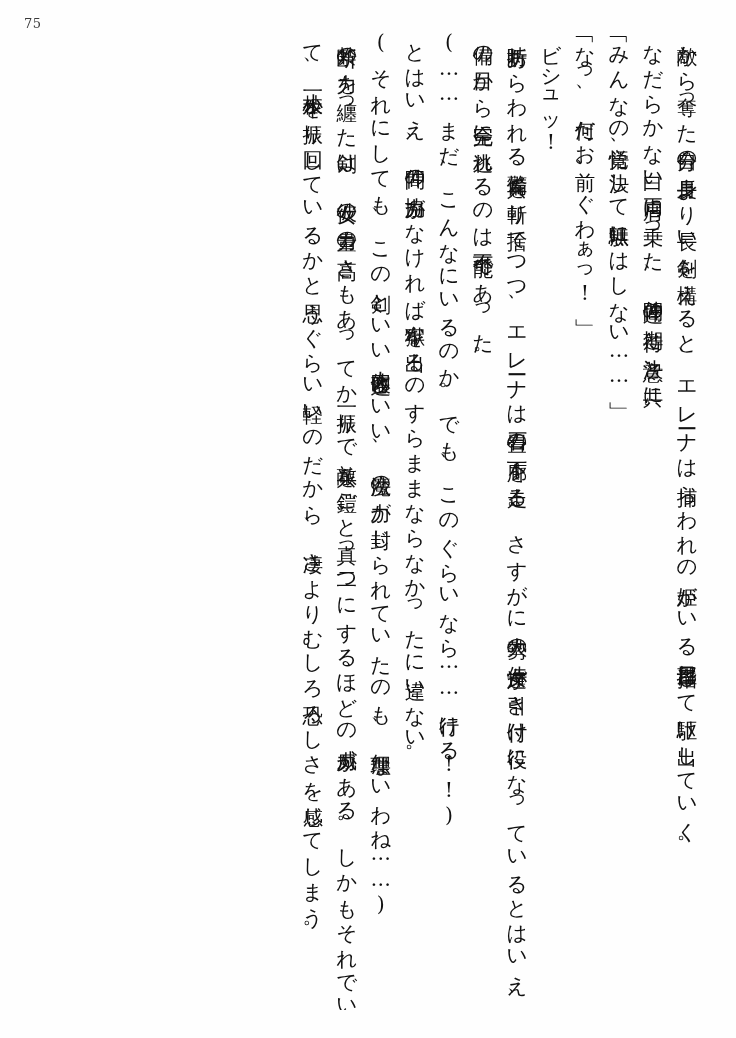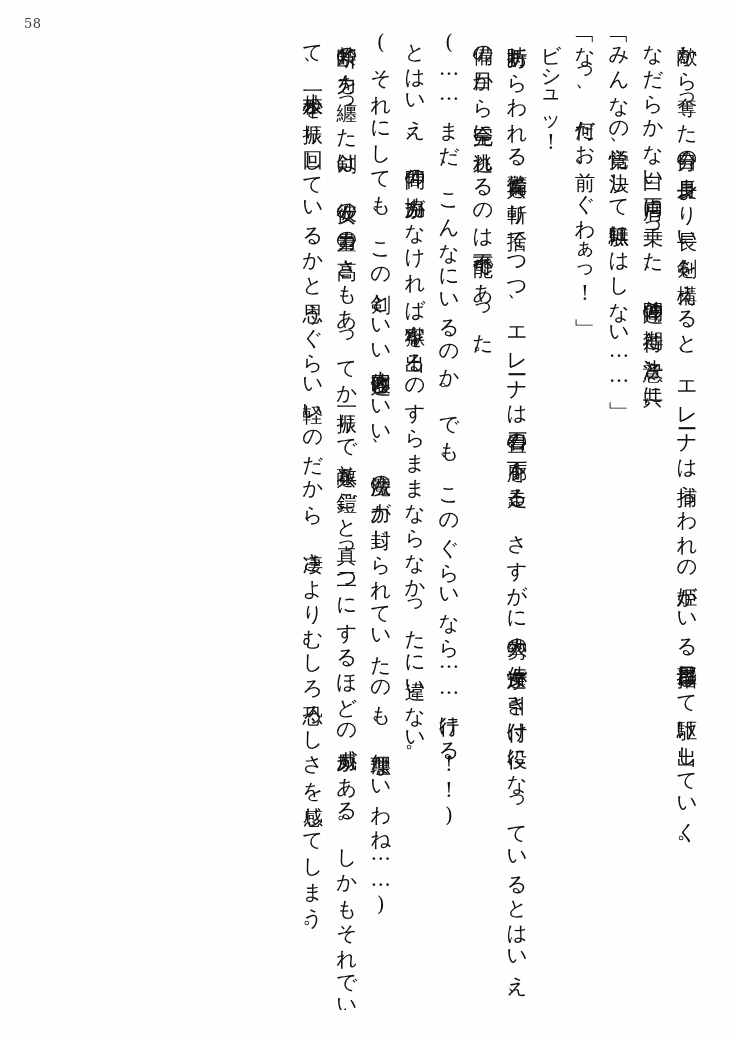--- a/index.html
+++ b/index.html
@@ -53,21 +53,21 @@
   }
   .para + .para {
     
   }
 </style>
 </head>
 <body>
 
 <div class="page">
 
-  <div class="page-number">58</div>
+  <div class="page-number">75</div>
 
   <div class="body-text">
     <p class="para">敵から奪った自分の身長より長い剣を構えると、エレーナは捕らわれの姫がいる部屋目指して駆け出していく。</p>
     <p class="para">なだらかな白い両肩に乗った、仲間達の期待と決意と共に。</p>
     <p class="para">「みんなの覚悟、決して無駄にはしない……」</p>
     <p class="para">「なっ、何だお前、ぐわぁっ!」</p>
     <p class="para">ビシュッ!</p>
     <p class="para">時折あらわれる警備兵を斬り捨てつつ、エレーナは石畳の廊下を走る。さすがに大勢の侍女達が引き付け役になっているとはいえ、警備の目から完全に逃れるのは不可能であった。</p>
     <p class="para">(……まだ、こんなにいるのか。でも、このぐらいなら……行ける!!)</p>
     <p class="para">とはいえ、仲間の協力がなければ牢獄を出るのすらままならなかったに違いない。</p>

